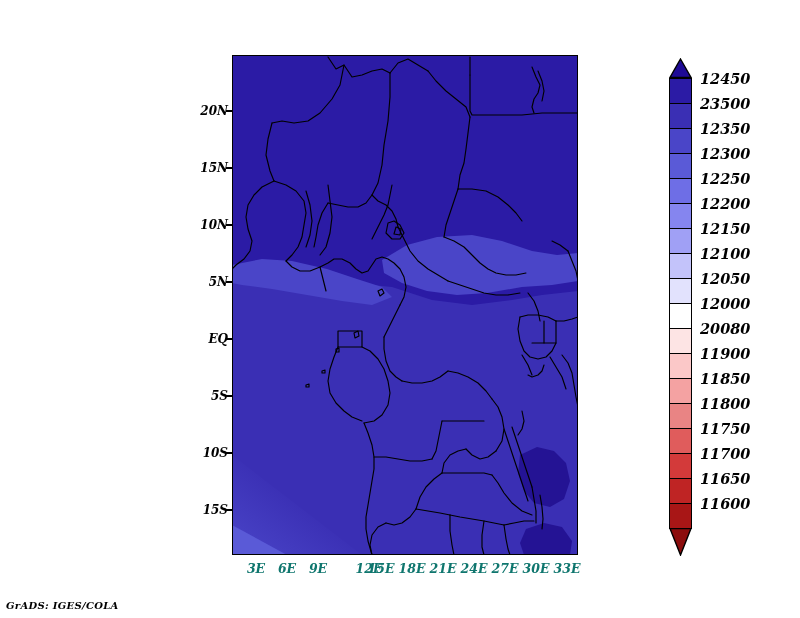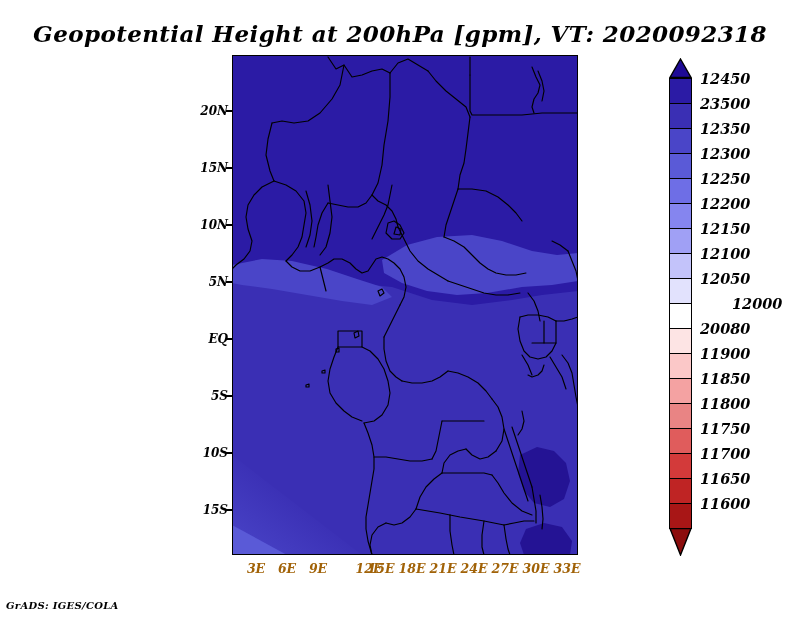--- a/index.html
+++ b/index.html
@@ -49,21 +49,21 @@
     text-align:right;
   }
   .ytick{
     position:absolute;
     width:6px;height:1.5px;background:#000;
   }
   .xlab{
     position:absolute;
     font-family:"DejaVu Serif",serif;
     font-style:italic;font-weight:bold;
-    font-size:12.5px;color:#a16207;
+    font-size:12.5px;color:#0f766e;
     white-space:nowrap;
     text-align:center;
   }
 
   
   #cbar{
     position:absolute;
     left:669px;top:58px;
     width:23px;height:490px;
   }
@@ -90,21 +90,20 @@
     font-size:10px;color:#000;
     letter-spacing:0.3px;
     white-space:nowrap;
   }
 </style>
 </head>
 <body>
 
 <div id="stage">
 
-  <div class="title">Geopotential Height at 200hPa [gpm], VT: 2020092318</div>
 
   <div id="mapwrap">
     <svg id="mapsvg" viewBox="0 0 346 500" preserveAspectRatio="none">
       <defs>
         <clipPath id="clipmap">
             <rect x="0" y="0" width="346" height="500"></rect>
           </clipPath>
         <linearGradient id="swgrad" x1="0" y1="1" x2="1" y2="0">
           <stop offset="0" stop-color="#4a45c8"></stop>
           <stop offset="0.55" stop-color="#3a2fb4"></stop>
@@ -301,21 +300,21 @@
   <div id="cbar-labels">
       <div class="cb-lab" style="top: 70px;">12450</div>
       <div class="cb-lab" style="top: 95px;">23500</div>
       <div class="cb-lab" style="top: 120px;">12350</div>
       <div class="cb-lab" style="top: 145px;">12300</div>
       <div class="cb-lab" style="top: 170px;">12250</div>
       <div class="cb-lab" style="top: 195px;">12200</div>
       <div class="cb-lab" style="top: 220px;">12150</div>
       <div class="cb-lab" style="top: 245px;">12100</div>
       <div class="cb-lab" style="top: 270px;">12050</div>
-      <div class="cb-lab" style="top: 295px; margin-left: 32px;">12000</div>
+      <div class="cb-lab" style="top: 295px;">12000</div>
       <div class="cb-lab" style="top: 320px;">20080</div>
       <div class="cb-lab" style="top: 345px;">11900</div>
       <div class="cb-lab" style="top: 370px;">11850</div>
       <div class="cb-lab" style="top: 395px;">11800</div>
       <div class="cb-lab" style="top: 420px;">11750</div>
       <div class="cb-lab" style="top: 445px;">11700</div>
       <div class="cb-lab" style="top: 470px;">11650</div>
       <div class="cb-lab" style="top: 495px;">11600</div>
     </div>
 

